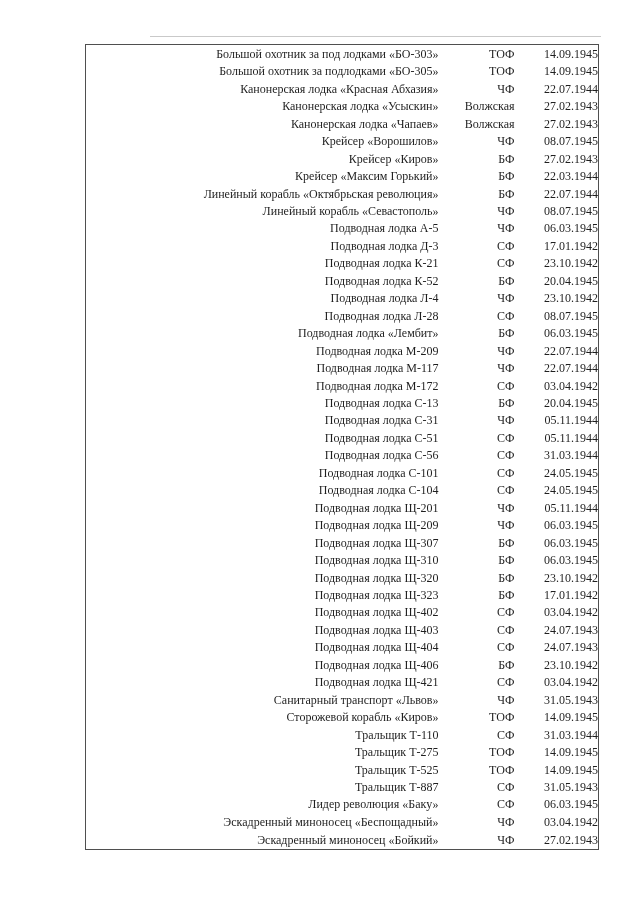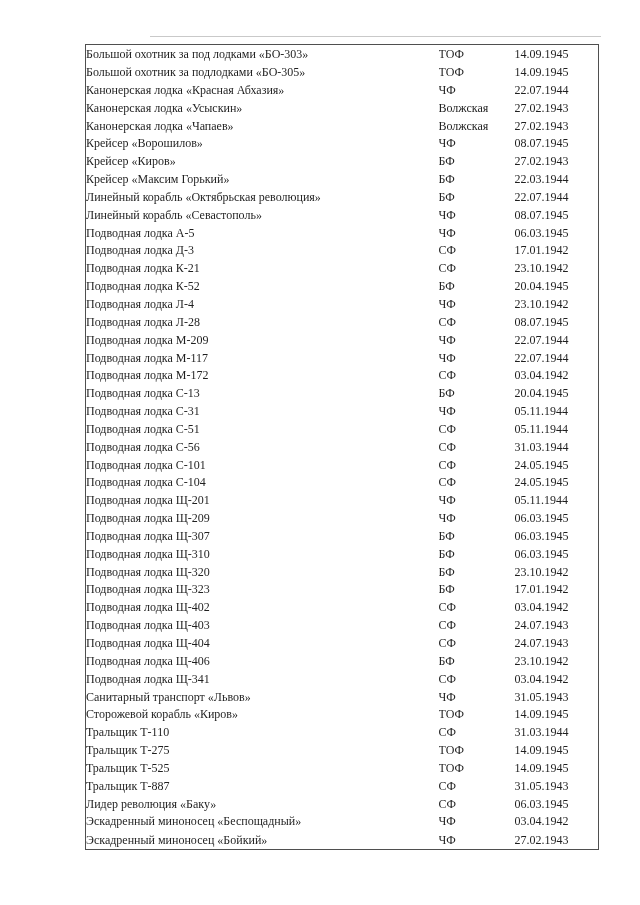--- a/index.html
+++ b/index.html
@@ -12,20 +12,21 @@
     position: relative;
     background: #ffffff;
     font-family: "Liberation Serif", "DejaVu Serif", serif;
     color: #1f1f1f;
     overflow: hidden;
   }
   .page {
     position: absolute;
     inset: 0;
     background: #ffffff;
+    text-align: right;
   }
   .artifact-line {
     position: absolute;
     left: 150px;
     top: 36px;
     width: 451px;
     height: 1px;
     background: #c9c9c9;
   }
   table.ships-table {
@@ -149,20 +150,25 @@
           <td class="c-name">Подводная лодка Л-4</td>
           <td class="c-fleet">ЧФ</td>
           <td class="c-date">23.10.1942</td>
         </tr>
         <tr>
           <td class="c-name">Подводная лодка Л-28</td>
           <td class="c-fleet">СФ</td>
           <td class="c-date">08.07.1945</td>
         </tr>
         <tr>
+          <td class="c-name">Подводная лодка «Лембит»</td>
+          <td class="c-fleet">БФ</td>
+          <td class="c-date">06.03.1945</td>
+        </tr>
+        <tr>
           <td class="c-name">Подводная лодка М-209</td>
           <td class="c-fleet">ЧФ</td>
           <td class="c-date">22.07.1944</td>
         </tr>
         <tr>
           <td class="c-name">Подводная лодка М-117</td>
           <td class="c-fleet">ЧФ</td>
           <td class="c-date">22.07.1944</td>
         </tr>
         <tr>
@@ -244,21 +250,21 @@
           <td class="c-name">Подводная лодка Щ-404</td>
           <td class="c-fleet">СФ</td>
           <td class="c-date">24.07.1943</td>
         </tr>
         <tr>
           <td class="c-name">Подводная лодка Щ-406</td>
           <td class="c-fleet">БФ</td>
           <td class="c-date">23.10.1942</td>
         </tr>
         <tr>
-          <td class="c-name">Подводная лодка Щ-341</td>
+          <td class="c-name">Подводная лодка Щ-421</td>
           <td class="c-fleet">СФ</td>
           <td class="c-date">03.04.1942</td>
         </tr>
         <tr>
           <td class="c-name">Санитарный транспорт «Львов»</td>
           <td class="c-fleet">ЧФ</td>
           <td class="c-date">31.05.1943</td>
         </tr>
         <tr>
           <td class="c-name">Сторожевой корабль «Киров»</td>

